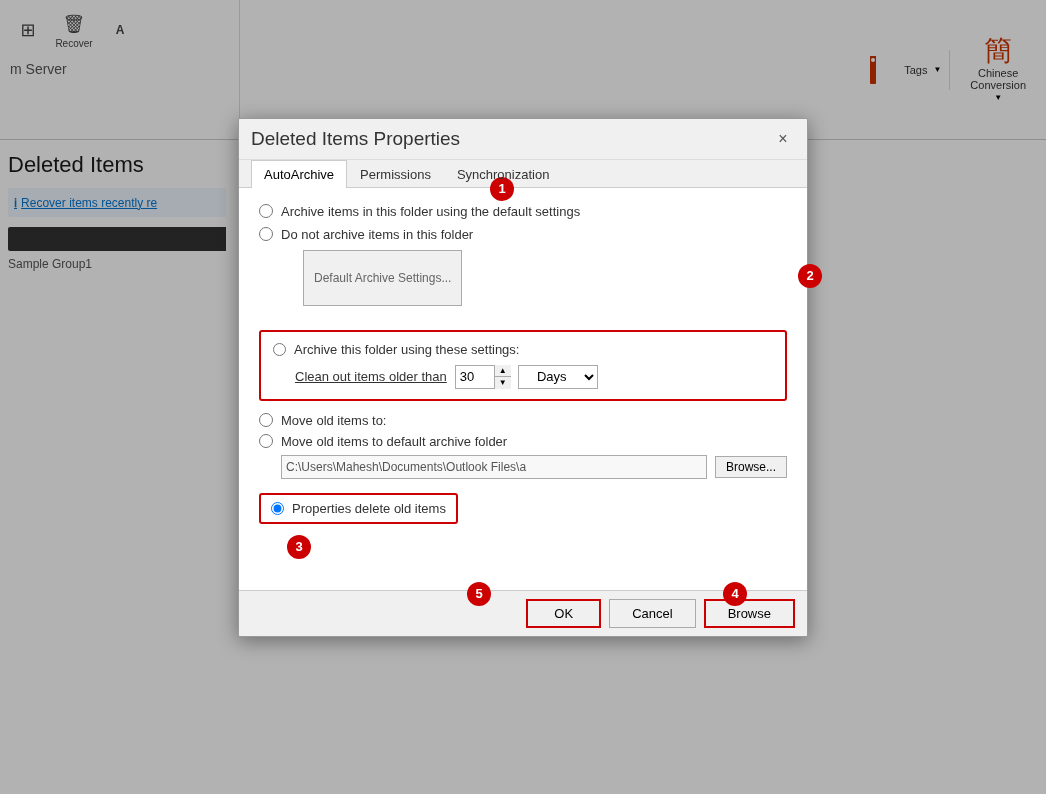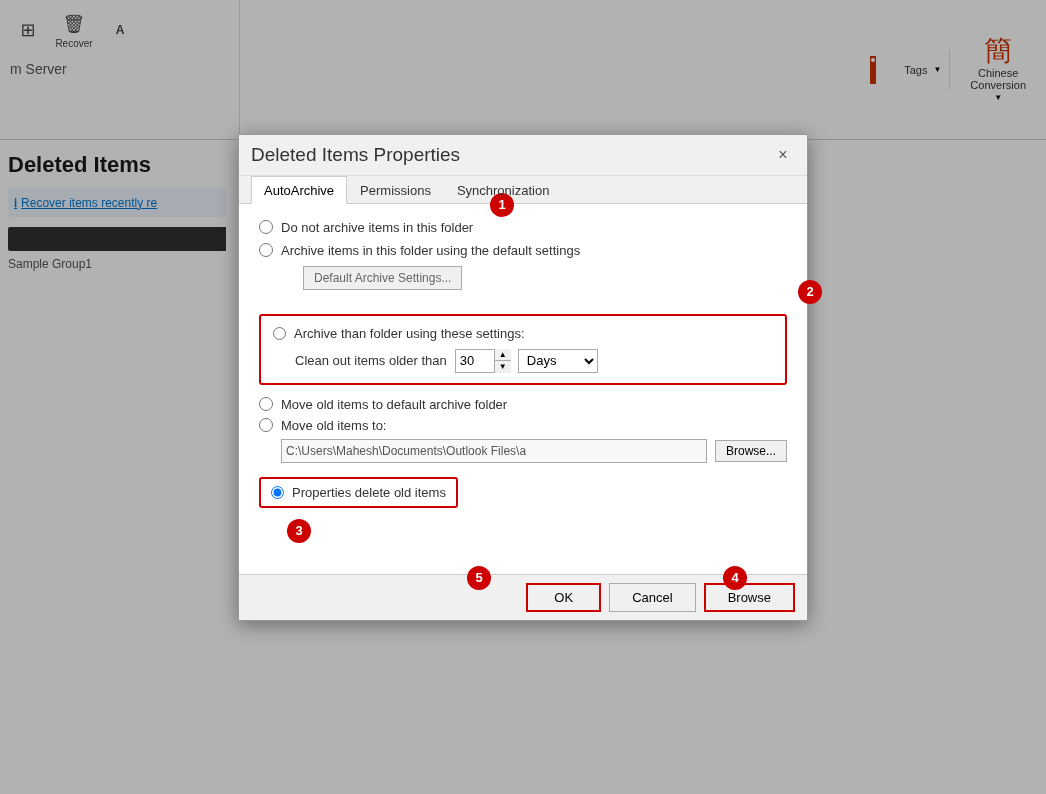--- a/index.html
+++ b/index.html
@@ -94,21 +94,21 @@
       left: 0;
       width: 240px;
       height: 654px;
       background: #fff;
       border-right: 1px solid #ddd;
       padding: 12px 8px;
     }
 
     .left-panel-title {
       font-size: 22px;
-      font-weight: 700;
+      font-weight: 400;
       color: #1a1a1a;
       margin-bottom: 10px;
     }
 
     .recover-link {
       color: #0078d4;
       font-size: 12px;
       text-decoration: underline;
       cursor: pointer;
       display: flex;
@@ -257,21 +257,21 @@
     }
 
     .radio-label {
       font-size: 13px;
       color: #333;
     }
 
     .default-archive-btn {
       margin-left: 22px;
       margin-bottom: 12px;
-      padding: 4px 10px;
+      padding: 20px 10px;
       background: #f0f0f0;
       border: 1px solid #aaa;
       font-size: 12px;
       color: #666;
       cursor: not-allowed;
     }
 
     
     .archive-settings-box {
       border: 2px solid #cc0000;
@@ -290,20 +290,21 @@
     .clean-out-row {
       display: flex;
       align-items: center;
       gap: 8px;
       margin-left: 22px;
     }
 
     .clean-out-label {
       font-size: 13px;
       color: #333;
+      text-decoration: underline;
     }
 
     .number-input-wrapper {
       display: flex;
       align-items: center;
       border: 1px solid #aaa;
       width: 55px;
       height: 24px;
     }
 
@@ -340,20 +341,21 @@
     }
 
     .days-select {
       height: 24px;
       border: 1px solid #aaa;
       background: #fff;
       font-size: 13px;
       padding: 0 4px;
       min-width: 80px;
       cursor: pointer;
+      text-align: center;
     }
 
     .move-items-row {
       margin-left: 22px;
       display: flex;
       align-items: center;
       gap: 8px;
       margin-top: 4px;
     }
 
@@ -529,64 +531,64 @@
 
     <div class="dialog-tabs">
       <div class="dialog-tab active">AutoArchive</div>
       <div class="dialog-tab">Permissions</div>
       <div class="dialog-tab">Synchronization</div>
     </div>
 
     <div class="dialog-content">
 
       <div class="radio-option">
+        <input type="radio" name="archive" id="r2" style="">
+        <label for="r2" class="radio-label">Archive items in this folder using the default settings</label>
+      </div>
+
+      <div class="radio-option">
         <input type="radio" name="archive" id="r1" style="">
         <label for="r1" class="radio-label">Do not archive items in this folder</label>
-      </div>
-
-      <div class="radio-option">
-        <input type="radio" name="archive" id="r2" style="">
-        <label for="r2" class="radio-label">Archive items in this folder using the default settings</label>
       </div>
 
       <div style="margin-left:22px; margin-bottom:12px;">
         <button class="default-archive-btn">Default Archive Settings...</button>
       </div>
 
       <div class="archive-settings-box">
         <div class="archive-settings-header">
           <input type="radio" name="archive" id="r3" style="">
-          <label for="r3" class="radio-label">Archive than folder using these settings:</label>
+          <label for="r3" class="radio-label">Archive this folder using these settings:</label>
         </div>
 
         <div class="clean-out-row">
           <span class="clean-out-label">Clean out items older than</span>
           <div class="number-input-wrapper">
             <input type="text" class="number-input" value="30" style="">
             <div class="spinner-btns">
               <button class="spinner-btn">▲</button>
               <button class="spinner-btn">▼</button>
             </div>
           </div>
           <select class="days-select">
             <option>Days</option>
             <option>Weeks</option>
             <option>Months</option>
           </select>
         </div>
       </div>
 
       <div class="radio-option" style="margin-bottom:6px;">
+        <input type="radio" name="archive" id="r5" style="">
+        <label for="r5" class="radio-label">Move old items to:</label>
+      </div>
+
+      <div class="radio-option" style="margin-bottom:6px;">
         <input type="radio" name="archive" id="r4" style="">
         <label for="r4" class="radio-label">Move old items to default archive folder</label>
-      </div>
-
-      <div class="radio-option" style="margin-bottom:6px;">
-        <input type="radio" name="archive" id="r5" style="">
-        <label for="r5" class="radio-label">Move old items to:</label>
       </div>
 
       <div class="move-items-row">
         <input type="text" class="path-input" value="C:\Users\Mahesh\Documents\Outlook Files\a" style="">
         <button class="browse-btn">Browse...</button>
       </div>
 
       <div style="margin-top:14px; position:relative;">
         <div class="permanently-delete-box">
           <input type="radio" name="archive" id="r6" checked="" style="">

